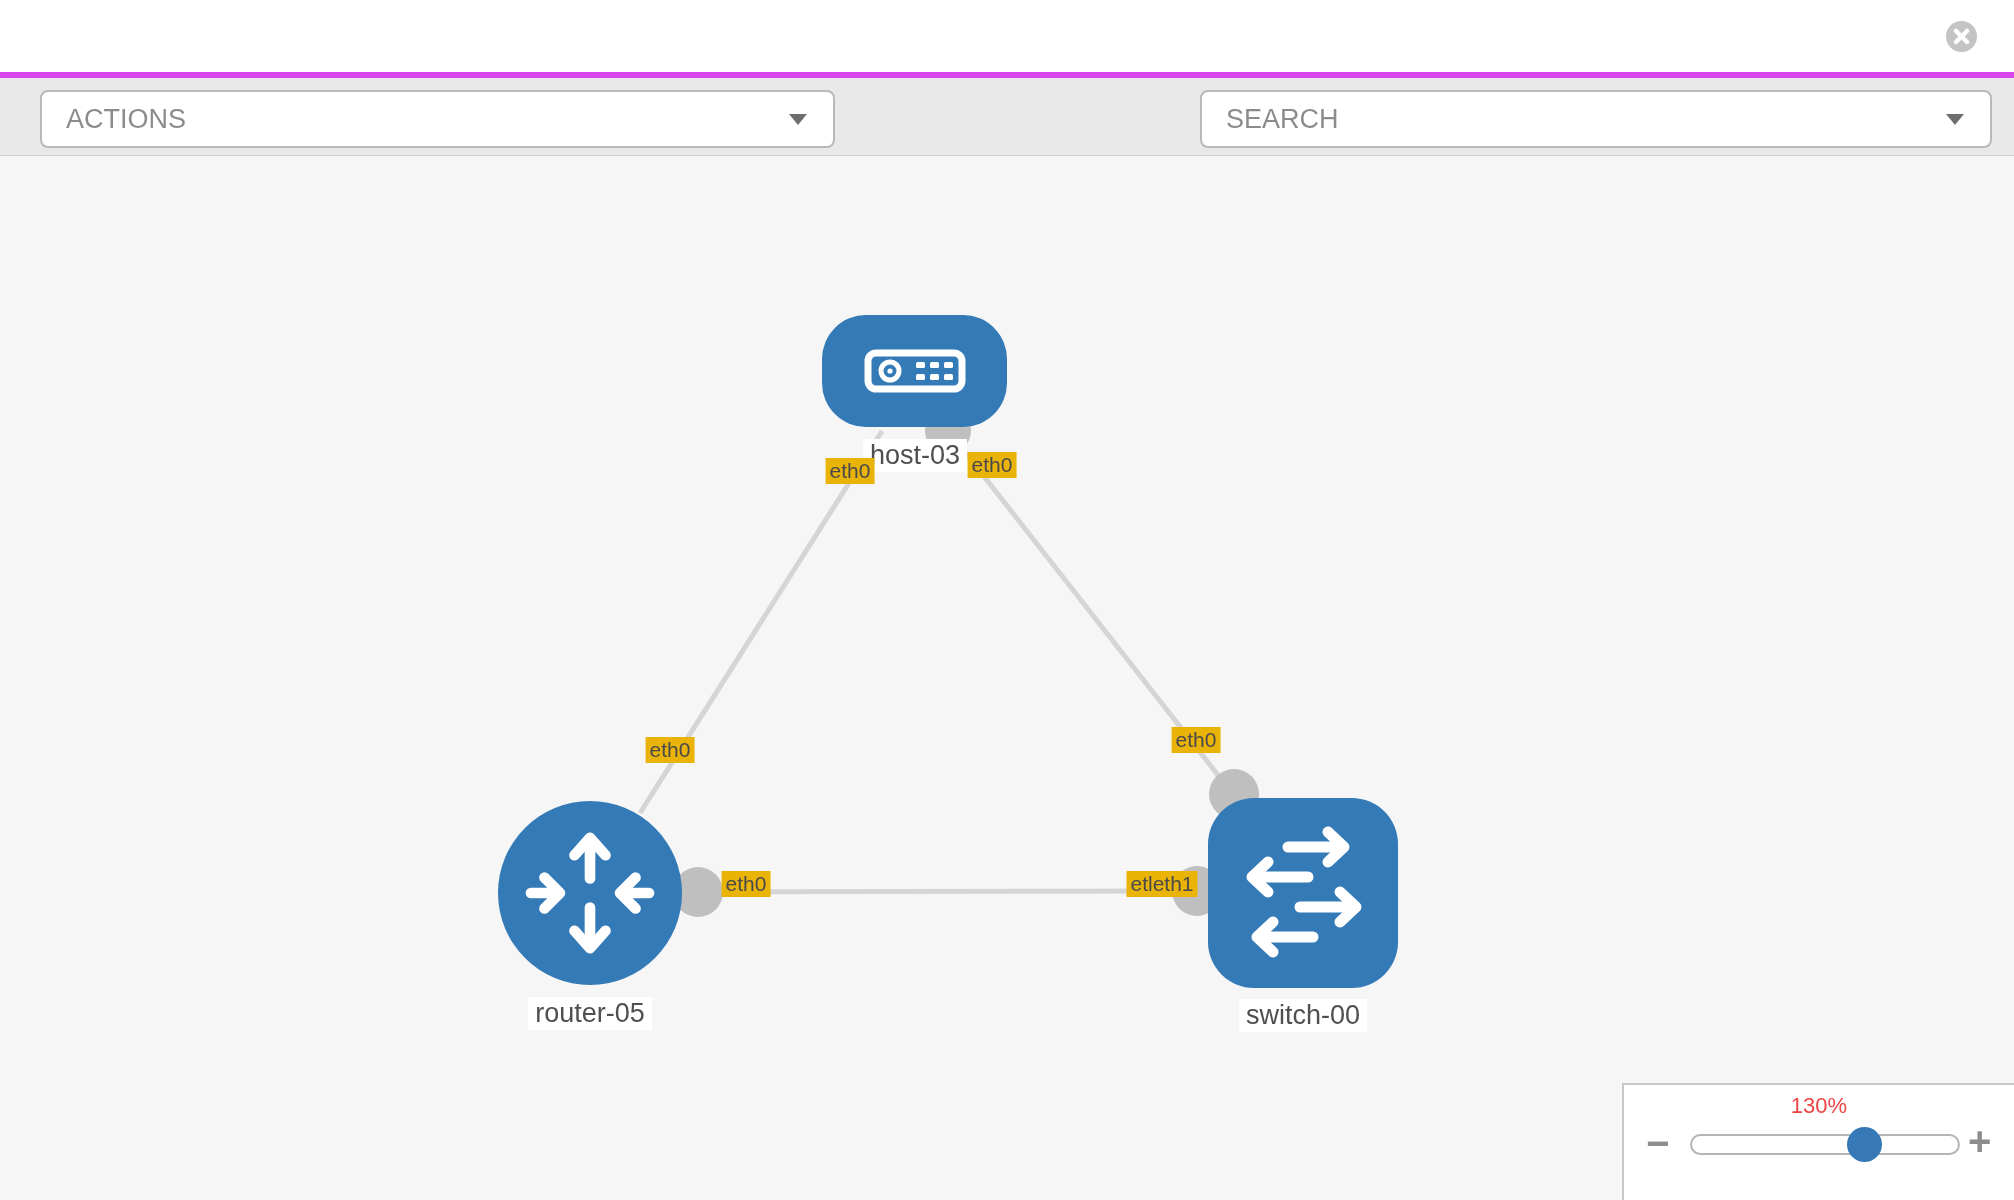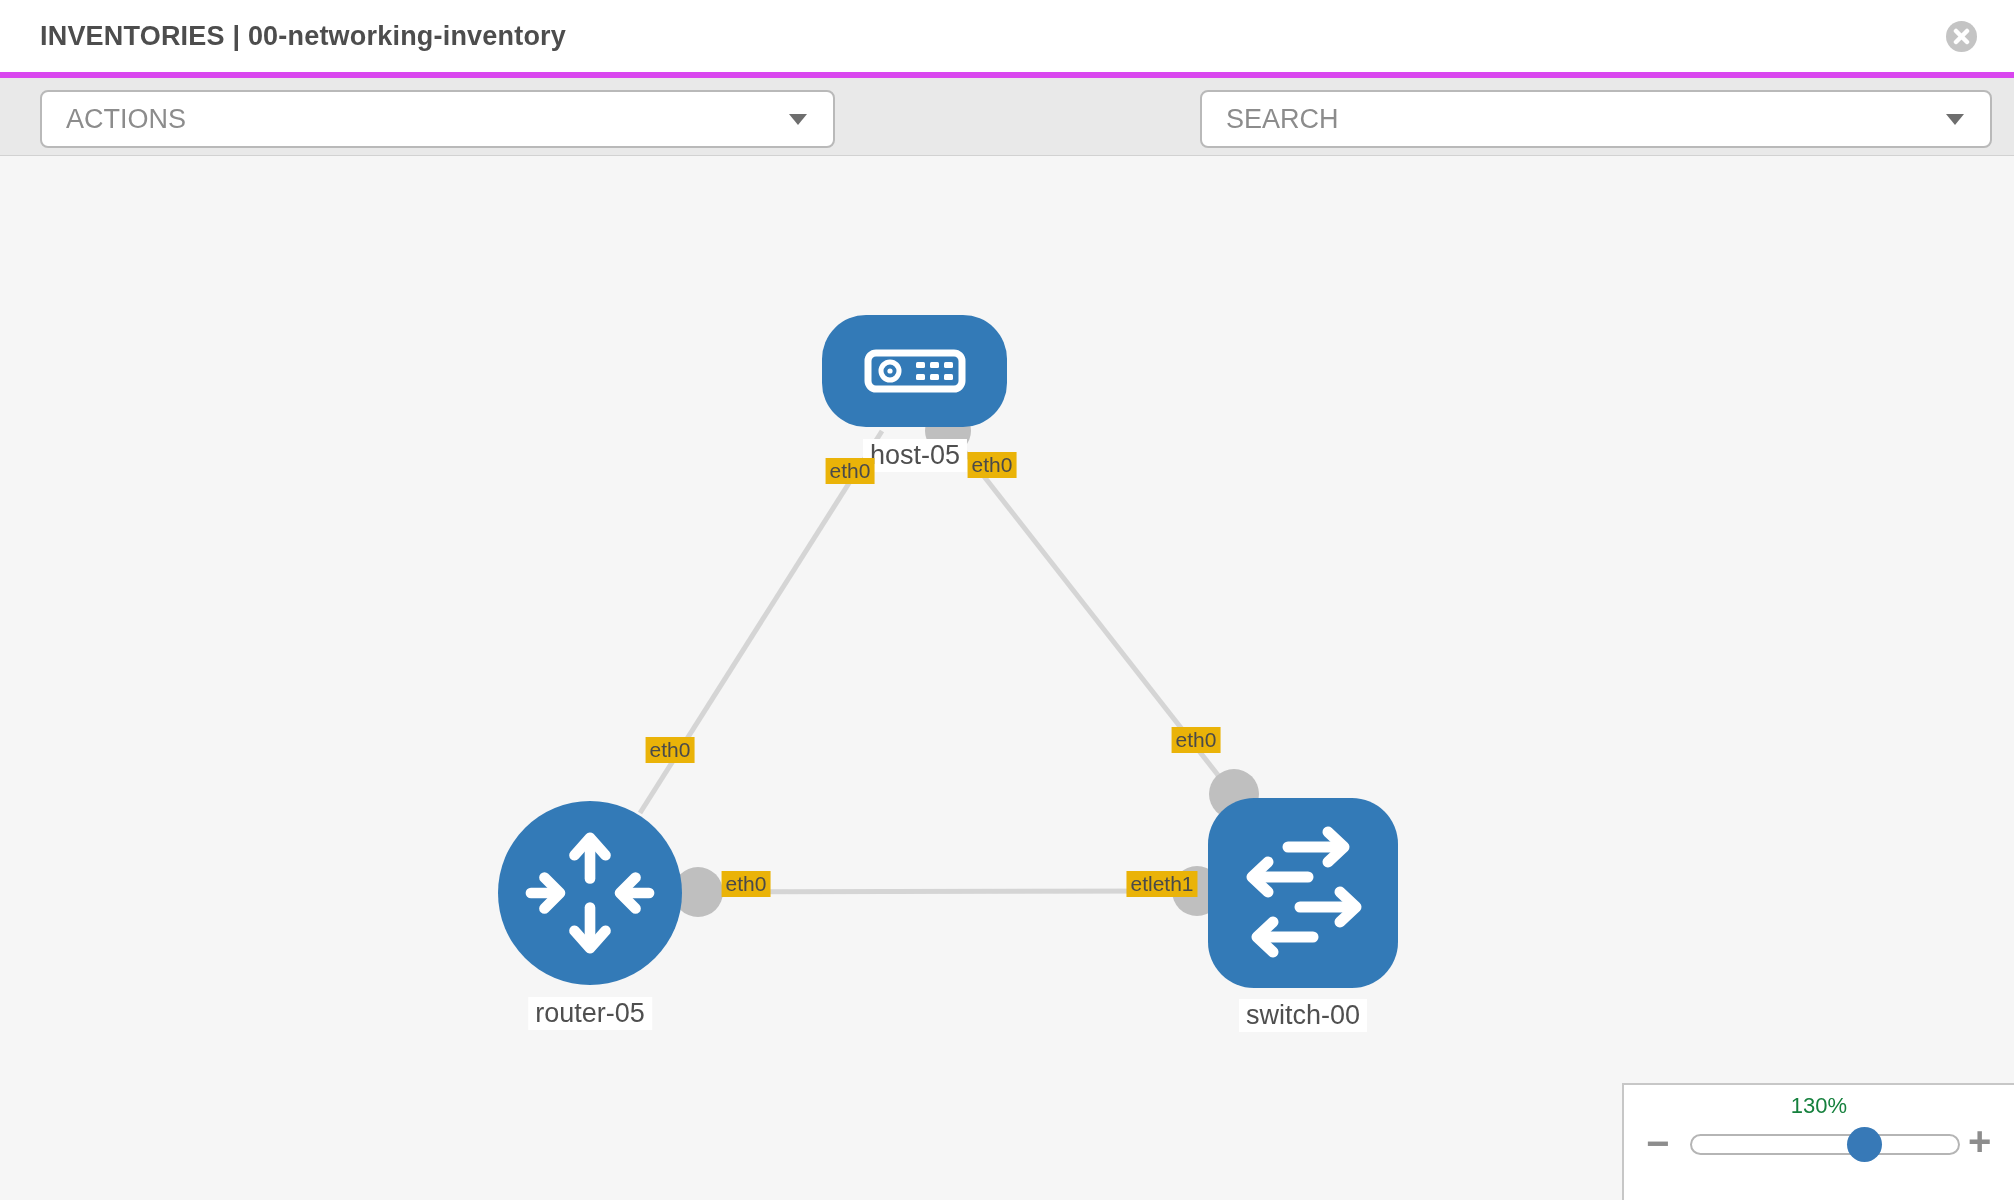--- a/index.html
+++ b/index.html
@@ -41,37 +41,36 @@
   .node-switch{left:1208px;top:642px;width:190px;height:190px;border-radius:46px;}
   .nodelabel{position:absolute;transform:translate(-50%,0);background:#fff;z-index:4;
              font-size:27px;color:#4f4f4f;padding:1px 7px;white-space:nowrap;}
   .iface{position:absolute;transform:translate(-50%,-50%);background:#eab308;z-index:4;
          font-size:21px;color:#4a4a4a;padding:1px 4px;white-space:nowrap;}
 
   
   .zoombox{position:absolute;left:1622px;top:927px;width:392px;height:117px;background:#fff;
            border-left:2px solid #c7c7c7;border-top:2px solid #c7c7c7;box-sizing:border-box;z-index:5;}
   .zoombox .pct{position:absolute;left:0;top:8px;width:100%;text-align:center;
-                font-size:22px;color:#15803d;}
+                font-size:22px;color:#ef4444;}
   .zoombox .minus,.zoombox .plus{position:absolute;background:none;border:none;padding:0;
                 font-size:40px;font-weight:bold;color:#8d8d8d;line-height:40px;cursor:pointer;}
   .zoombox .minus{left:22px;top:38px;}
   .zoombox .plus{left:344px;top:36px;}
   .ztrack{position:absolute;left:66px;top:49px;width:270px;height:21px;background:#fff;
           border:2px solid #b5b5b5;border-radius:12px;box-sizing:border-box;cursor:pointer;}
   .zknob{position:absolute;left:223px;top:42px;width:35px;height:35px;border-radius:50%;
          background:#3779b7;cursor:pointer;}
 </style>
 </head>
 <body>
 
 <div class="app">
 
   <div class="hdr">
-    <h1>INVENTORIES | 00-networking-inventory</h1>
     <button class="close-btn">
       <span>
         <svg width="17" height="17" viewBox="0 0 17 17">
           <line x1="3" y1="3" x2="14" y2="14" stroke="#fff" stroke-width="4.5" stroke-linecap="round"></line>
           <line x1="14" y1="3" x2="3" y2="14" stroke="#fff" stroke-width="4.5" stroke-linecap="round"></line>
         </svg>
       </span>
     </button>
   </div>
 
@@ -161,21 +160,21 @@
               <path d="M60 64 L44 79 L60 94"></path>
             <path d="M92 109 L144 109"></path>
               <path d="M132 94 L148 109 L132 124"></path>
             <path d="M105 139 L53 139"></path>
               <path d="M65 124 L49 139 L65 154"></path>
           </g>
         </svg>
       </span>
     </div>
 
-    <div class="nodelabel" style="left:915px;top:283px;">host-05</div>
+    <div class="nodelabel" style="left:915px;top:283px;">host-03</div>
     <div class="nodelabel" style="left:590px;top:841px;">router-05</div>
     <div class="nodelabel" style="left:1303px;top:843px;">switch-00</div>
 
     <div class="iface" style="left:850px;top:315px;">eth0</div>
     <div class="iface" style="left:992px;top:309px;">eth0</div>
     <div class="iface" style="left:670px;top:594px;">eth0</div>
     <div class="iface" style="left:1196px;top:584px;">eth0</div>
     <div class="iface" style="left:746px;top:728px;">eth0</div>
     <div class="iface" style="left:1162px;top:728px;">etleth1</div>
 

